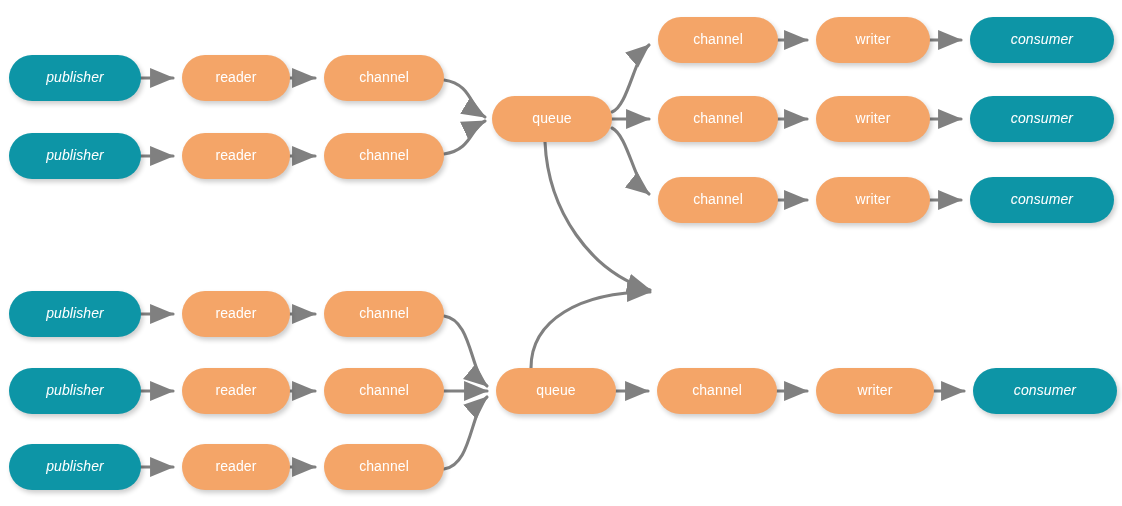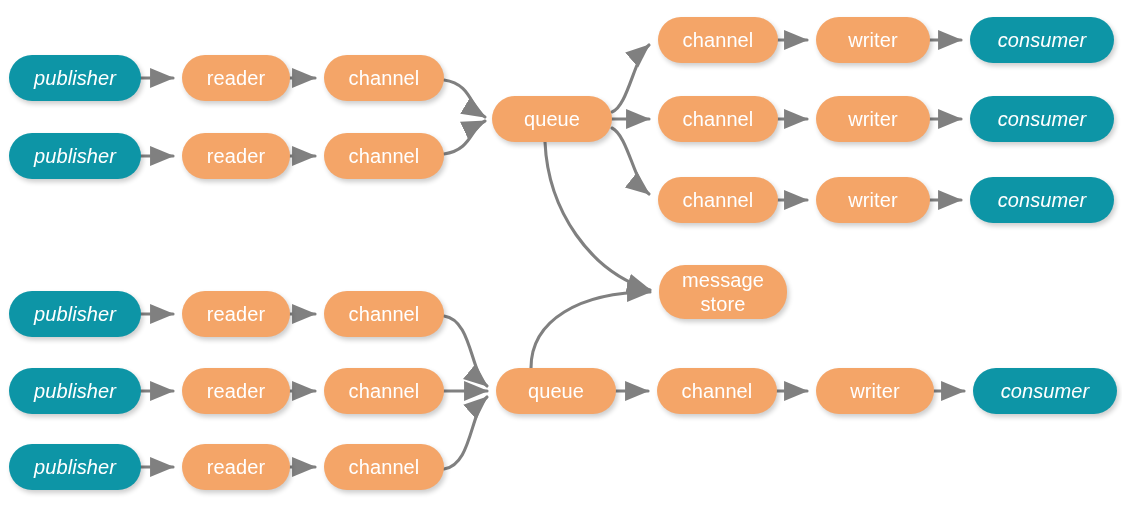--- a/index.html
+++ b/index.html
@@ -26,21 +26,21 @@
     pointer-events: none;
   }
   .node {
     position: absolute;
     box-sizing: border-box;
     display: flex;
     align-items: center;
     justify-content: center;
     text-align: center;
     color: #ffffff;
-    font-size: 20px;
+    font-size: 14px;
     line-height: 1.22;
     letter-spacing: 0.1px;
     border-radius: 24px;
     box-shadow: 2px 3px 5px rgba(0,0,0,0.20);
     white-space: pre-line;
     user-select: none;
   }
   .node.teal  { background: #0d95a6; font-style: italic; }
   .node.orange{ background: #f4a568; }
   .node.two-line { border-radius: 26px; }
@@ -113,22 +113,20 @@
   <div class="node teal" style="left:970px;top:17px;width:144px;height:46px;">consumer</div>
 
   <div class="node orange" style="left:658px;top:96px;width:120px;height:46px;">channel</div>
   <div class="node orange" style="left:816px;top:96px;width:114px;height:46px;">writer</div>
   <div class="node teal" style="left:970px;top:96px;width:144px;height:46px;">consumer</div>
 
   <div class="node orange" style="left:658px;top:177px;width:120px;height:46px;">channel</div>
   <div class="node orange" style="left:816px;top:177px;width:114px;height:46px;">writer</div>
   <div class="node teal" style="left:970px;top:177px;width:144px;height:46px;">consumer</div>
 
-  <div class="node orange two-line" style="left:659px;top:265px;width:128px;height:54px;">message
-store</div>
 
   <div class="node teal" style="left:9px;top:291px;width:132px;height:46px;">publisher</div>
   <div class="node orange" style="left:182px;top:291px;width:108px;height:46px;">reader</div>
   <div class="node orange" style="left:324px;top:291px;width:120px;height:46px;">channel</div>
 
   <div class="node teal" style="left:9px;top:368px;width:132px;height:46px;">publisher</div>
   <div class="node orange" style="left:182px;top:368px;width:108px;height:46px;">reader</div>
   <div class="node orange" style="left:324px;top:368px;width:120px;height:46px;">channel</div>
 
   <div class="node teal" style="left:9px;top:444px;width:132px;height:46px;">publisher</div>

